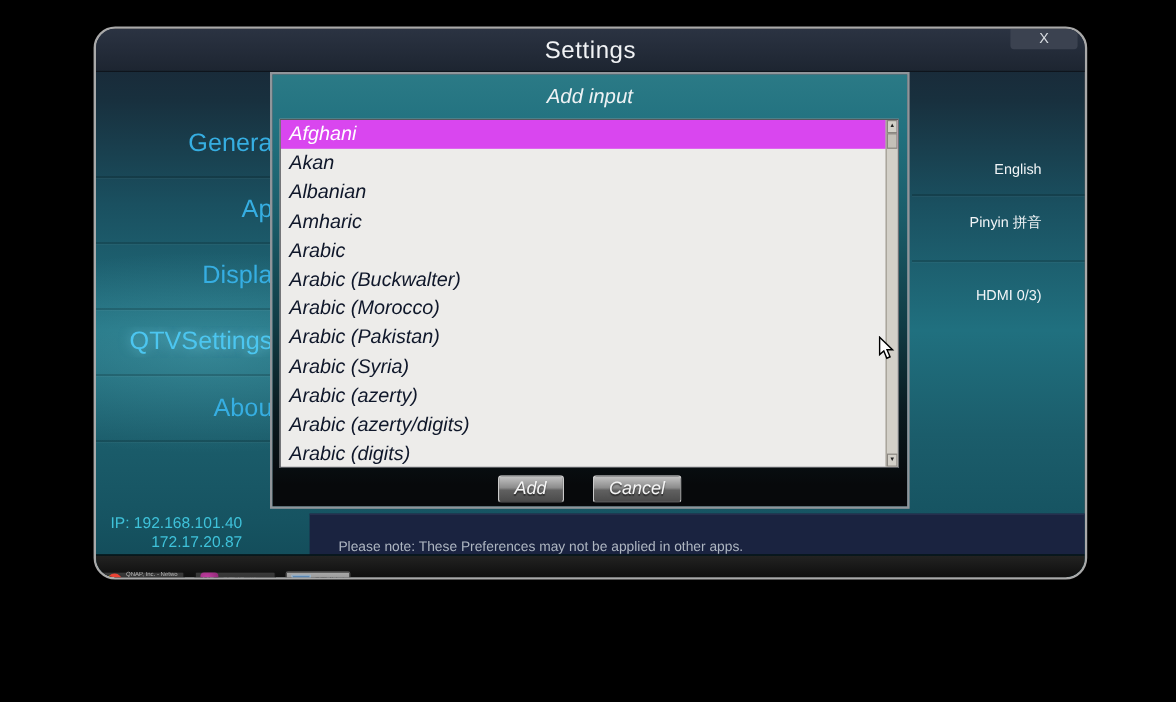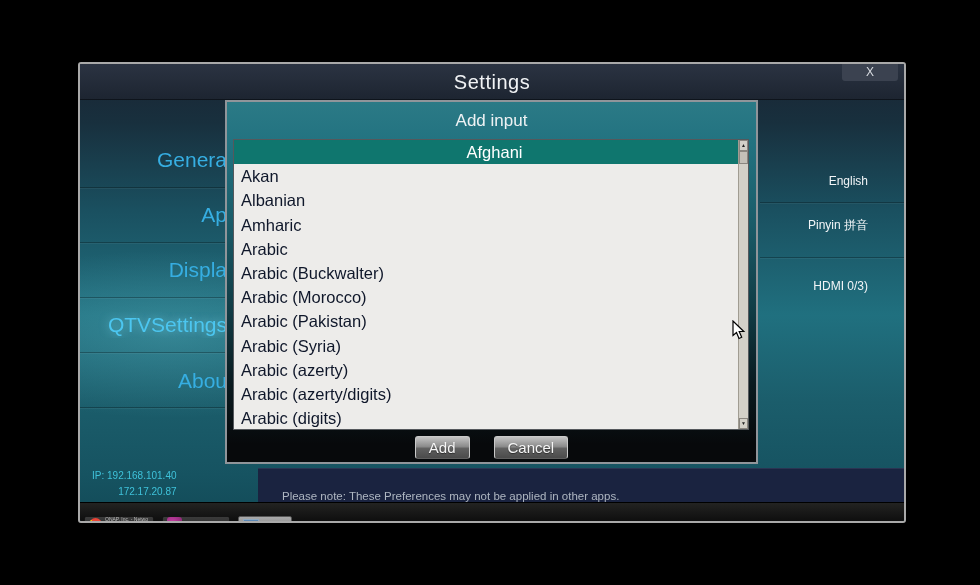--- a/index.html
+++ b/index.html
@@ -1,25 +1,24 @@
 <!DOCTYPE html>
 <html><head>
 <meta charset="utf-8">
 <style>
   * { margin:0; padding:0; box-sizing:border-box; }
   html,body { width:980px; height:585px; background:#000; overflow:hidden;
               font-family:"Liberation Sans", sans-serif; }
 
   .window {
     position:absolute; left:78px; top:22px; width:828px; height:461px;
-    border:2px solid #a9a9a9; border-radius:3px; overflow:hidden;
+    border:2px solid #a9a9a9; border-radius:18px; overflow:hidden;
     background:
       radial-gradient(ellipse 340px 120px at 90px 270px, rgba(110,200,215,0.28), rgba(110,200,215,0) 70%),
       linear-gradient(180deg,#1a2433 0%, #18303e 13%, #1a5060 32%, #20707f 55%, #1b5d6b 74%, #165361 90%, #124a57 100%);
-    margin-top: 40px;
   }
 
   .titlebar {
     position:absolute; left:0; top:0; width:100%; height:36px;
     background:linear-gradient(180deg,#2b3342,#1d2531);
     border-bottom:1px solid #0e141c;
   }
   .title { text-align:center; line-height:36px; font-size:20px; color:#f1f3f5; letter-spacing:0.5px; }
   .close-btn {
     position:absolute; top:0; right:6px; width:56px; height:17px;
@@ -34,21 +33,21 @@
     position:absolute; left:0; width:147px; height:26px; line-height:26px;
     text-align:right; font-size:21px; color:#36aee2; white-space:nowrap; overflow:hidden;
   }
   .side-item.hl { color:#4cc6f0; text-shadow:0 0 10px rgba(140,230,255,0.55); }
 
   .right-val {
     position:absolute; right:36px; height:26px; line-height:26px;
     text-align:right; font-size:12px; color:#f2f5f7; white-space:nowrap;
   }
 
-  .ip-block { position:absolute; left:12px; top:404px; color:#3fc2da; font-size:10px; line-height:16px; }
+  .ip-block { position:absolute; left:12px; top:404px; color:#3fc2da; font-size:13px; line-height:16px; }
   .ip-line2 { padding-left:22px;text-align:right; }
 
   .note-bar {
     position:absolute; left:178px; right:0; top:404px; height:34px;
     background:#1a2340; border-top:1px solid #2a3452;
     display:flex; align-items:flex-end; padding-left:24px;
     font-size:11.5px; color:#aeb6c1;
   }
 
   .taskbar {
@@ -78,29 +77,30 @@
     background:radial-gradient(circle at 35% 35%, #c53fa4, #7e2268);
     color:#fff; font-size:8px; font-weight:bold; text-align:center; line-height:15px;
   }
   .win-icon { width:16px; height:12px; flex:0 0 16px; background:#bcd7ea; border:1px solid #8fa9c0; position:relative; }
   .win-icon::before { content:""; position:absolute; left:0; top:0; right:0; height:3px; background:#5b87b5; }
 
   .modal {
     position:absolute; left:145px; top:36px; width:533px; height:364px; z-index:5;
     border:2px solid #90959a;
     background:linear-gradient(180deg,#2b7a86 0%, #227280 12%, #1a5b68 34%, #113c45 58%, #0a1b20 78%, #07090b 95%);
+    font-style:italic;
   }
   .modal-title { text-align:center; padding-top:9px; font-size:17px; color:#eef2f4; }
 
   .list {
     position:absolute; left:6px; top:37px; width:516px; height:291px;
     background:#edecea; overflow:hidden; border:1px solid #55585c;
   }
   .row { height:24.2px; line-height:24.2px; padding-left:7px; font-size:16.5px; color:#0f172a; white-space:nowrap; }
-  .row.selected { background:#0f766e; color:#fff;text-align:center; }
+  .row.selected { background:#d946ef; color:#fff; }
 
   .scrollbar { position:absolute; right:0; top:0; bottom:0; width:10px; background:#d3d0c8; border-left:1px solid #a09c92; }
   .sb-btn { position:absolute; left:0; width:100%; height:11px; background:#d3d0c8; border:1px solid #8a8680;
             font-size:5px; line-height:9px; text-align:center; color:#222; }
   .sb-up { top:0; } .sb-down { bottom:0; }
   .sb-thumb { position:absolute; left:0; top:11px; width:100%; height:13px; background:#c4c0b8; border:1px solid #8a8680; }
 
   .btn-row { position:absolute; left:0; right:0; top:334px; display:flex; justify-content:center; gap:24px; }
   .btn {
     height:23px; padding:0 13px; display:flex; align-items:center;

